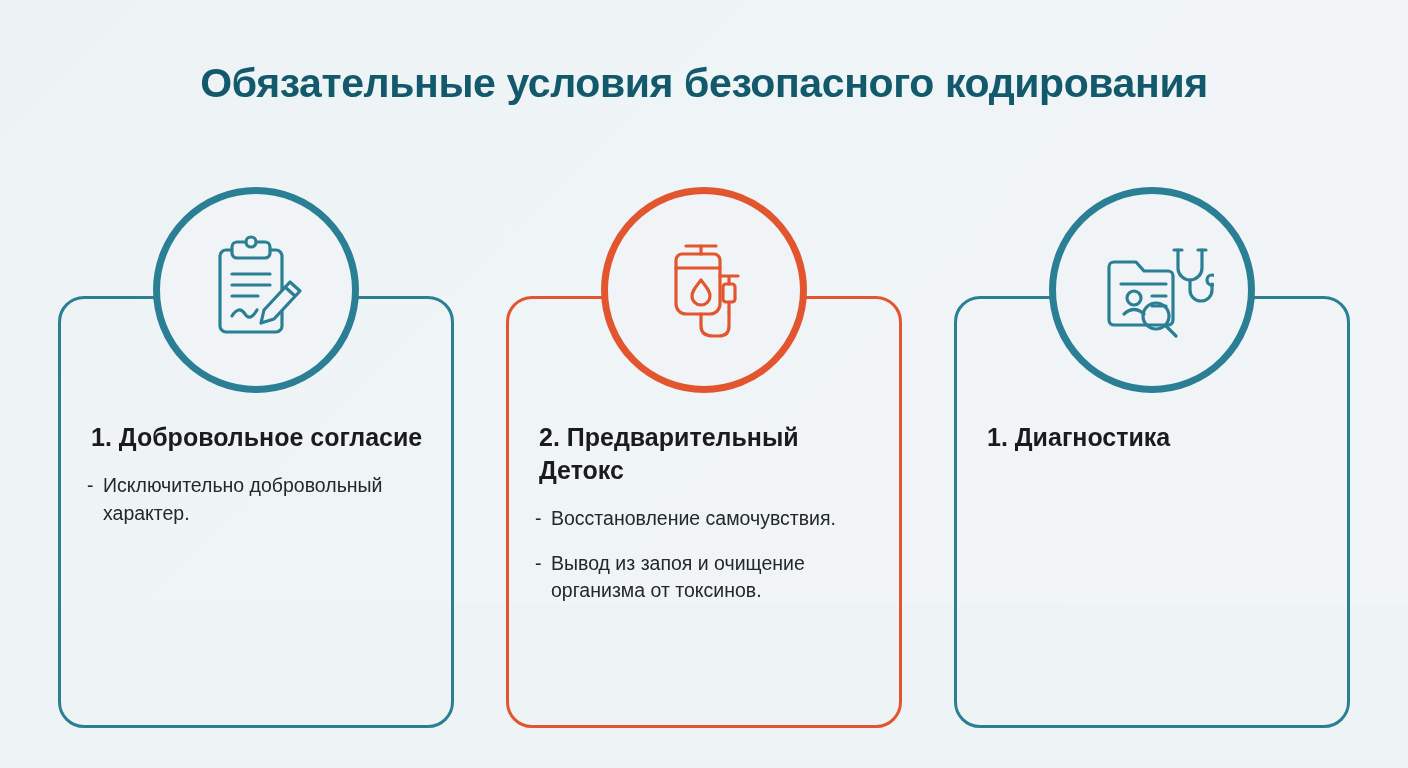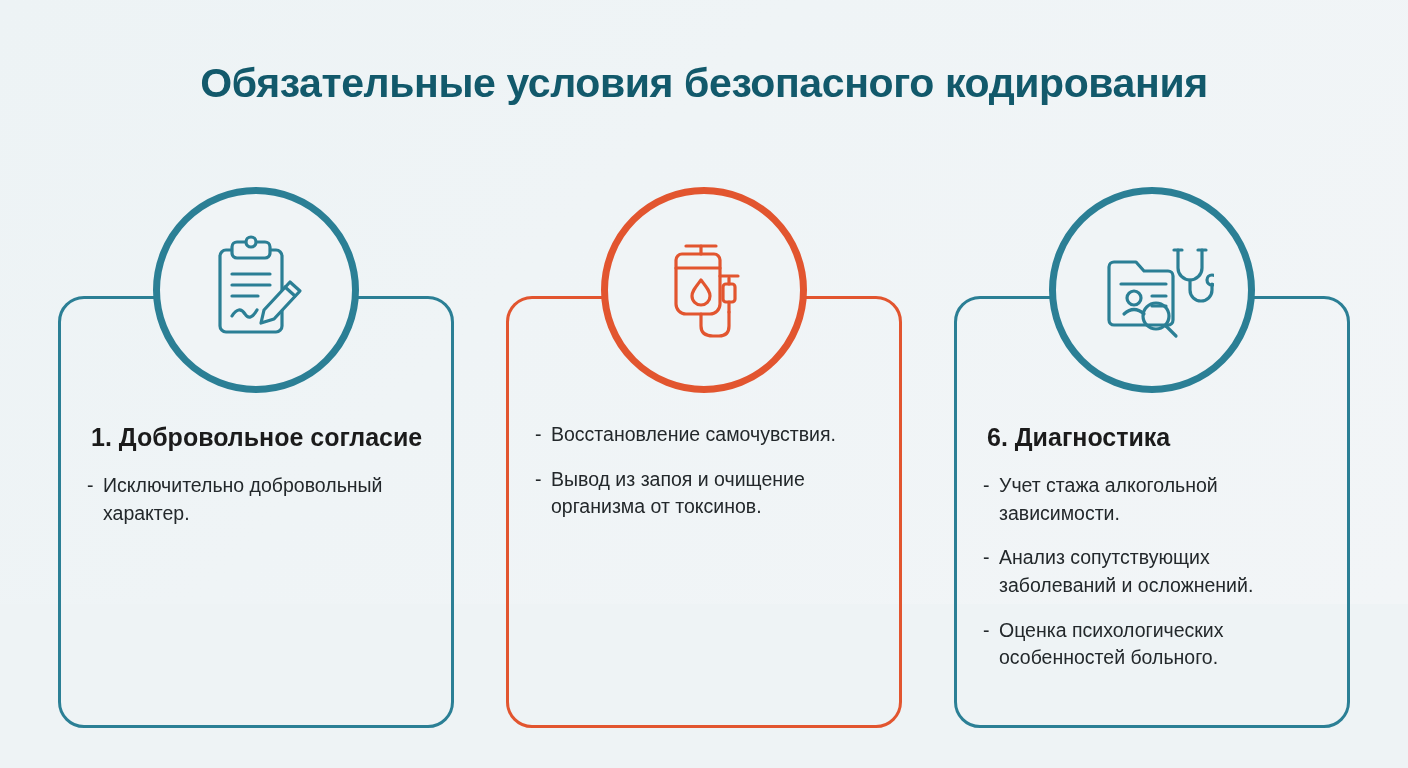--- a/index.html
+++ b/index.html
@@ -157,20 +157,21 @@
             <line x1="34" y1="40" x2="78" y2="40"></line>
             <path d="M59 52 c6 8 9 11 9 16 a9 9 0 0 1 -18 0 c0 -5 3 -8 9 -16 z"></path>
             <path d="M59 86 v12 q0 10 12 10 h6 q10 0 10 -10 v-14"></path>
             <rect x="81" y="56" width="12" height="18" rx="3"></rect>
             <line x1="87" y1="50" x2="87" y2="56"></line>
             <line x1="87" y1="74" x2="87" y2="84"></line>
             <line x1="78" y1="48" x2="96" y2="48"></line>
           </svg>
         </span>
       </div>
+      <div class="card-title">2. Предварительный Детокс</div>
       <ul class="bullets">
         <li>Восстановление самочувствия.</li>
         <li>Вывод из запоя и очищение организма от токсинов.</li>
       </ul>
     </div>
 
     <div class="card card-2">
       <div class="circle">
         <span>
           <svg width="124" height="124" viewBox="0 0 124 124" fill="none" stroke="#2b7f95" stroke-width="3.2" stroke-linecap="round" stroke-linejoin="round">
@@ -183,22 +184,17 @@
             <circle cx="66" cy="88" r="13"></circle>
             <line x1="76" y1="98" x2="86" y2="108"></line>
             <path d="M88 22 v18 a12 12 0 0 0 24 0 v-18"></path>
             <path d="M100 52 v10 a11 11 0 0 0 22 0 v-6"></path>
             <circle cx="122" cy="52" r="5"></circle>
             <line x1="84" y1="22" x2="92" y2="22"></line>
             <line x1="108" y1="22" x2="116" y2="22"></line>
           </svg>
         </span>
       </div>
-      <div class="card-title">6. Диагностика</div>
-      <ul class="bullets">
-        <li>Учет стажа алкогольной зависимости.</li>
-        <li>Анализ сопутствующих заболеваний и осложнений.</li>
-        <li>Оценка психологических особенностей больного.</li>
-      </ul>
+      <div class="card-title">1. Диагностика</div>
     </div>
 
   </div>
 </div>
 
 </body></html>

